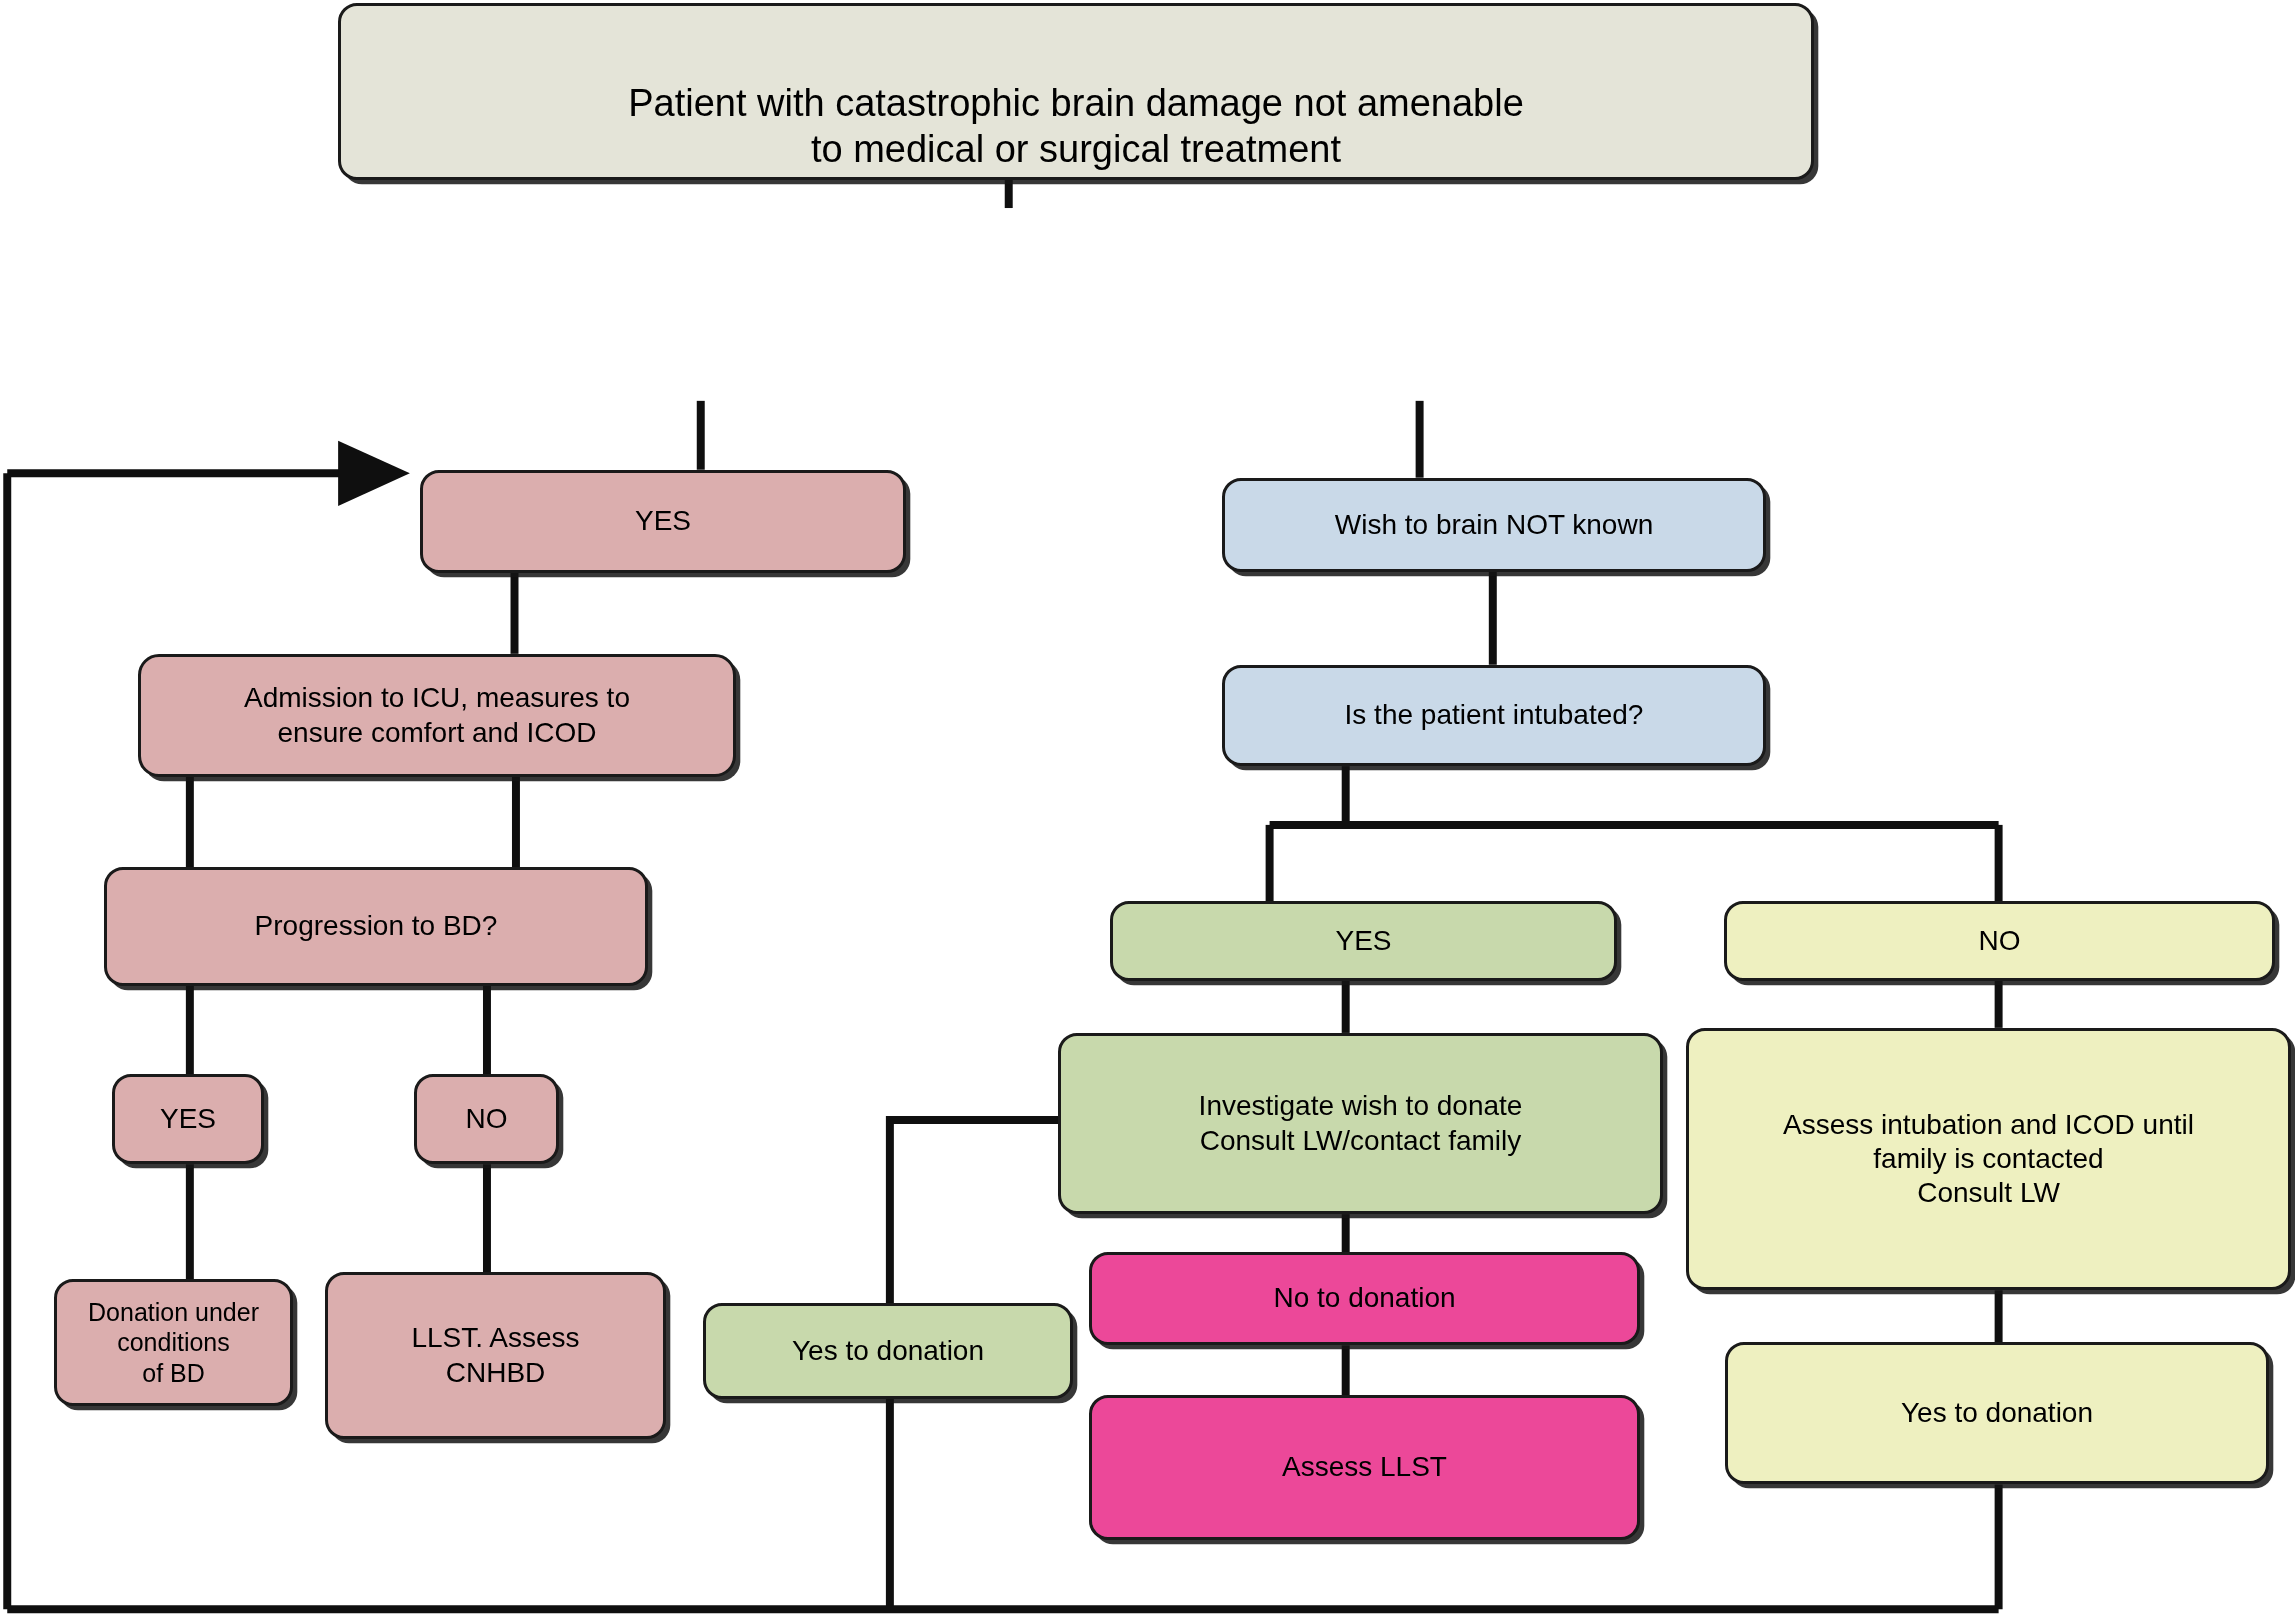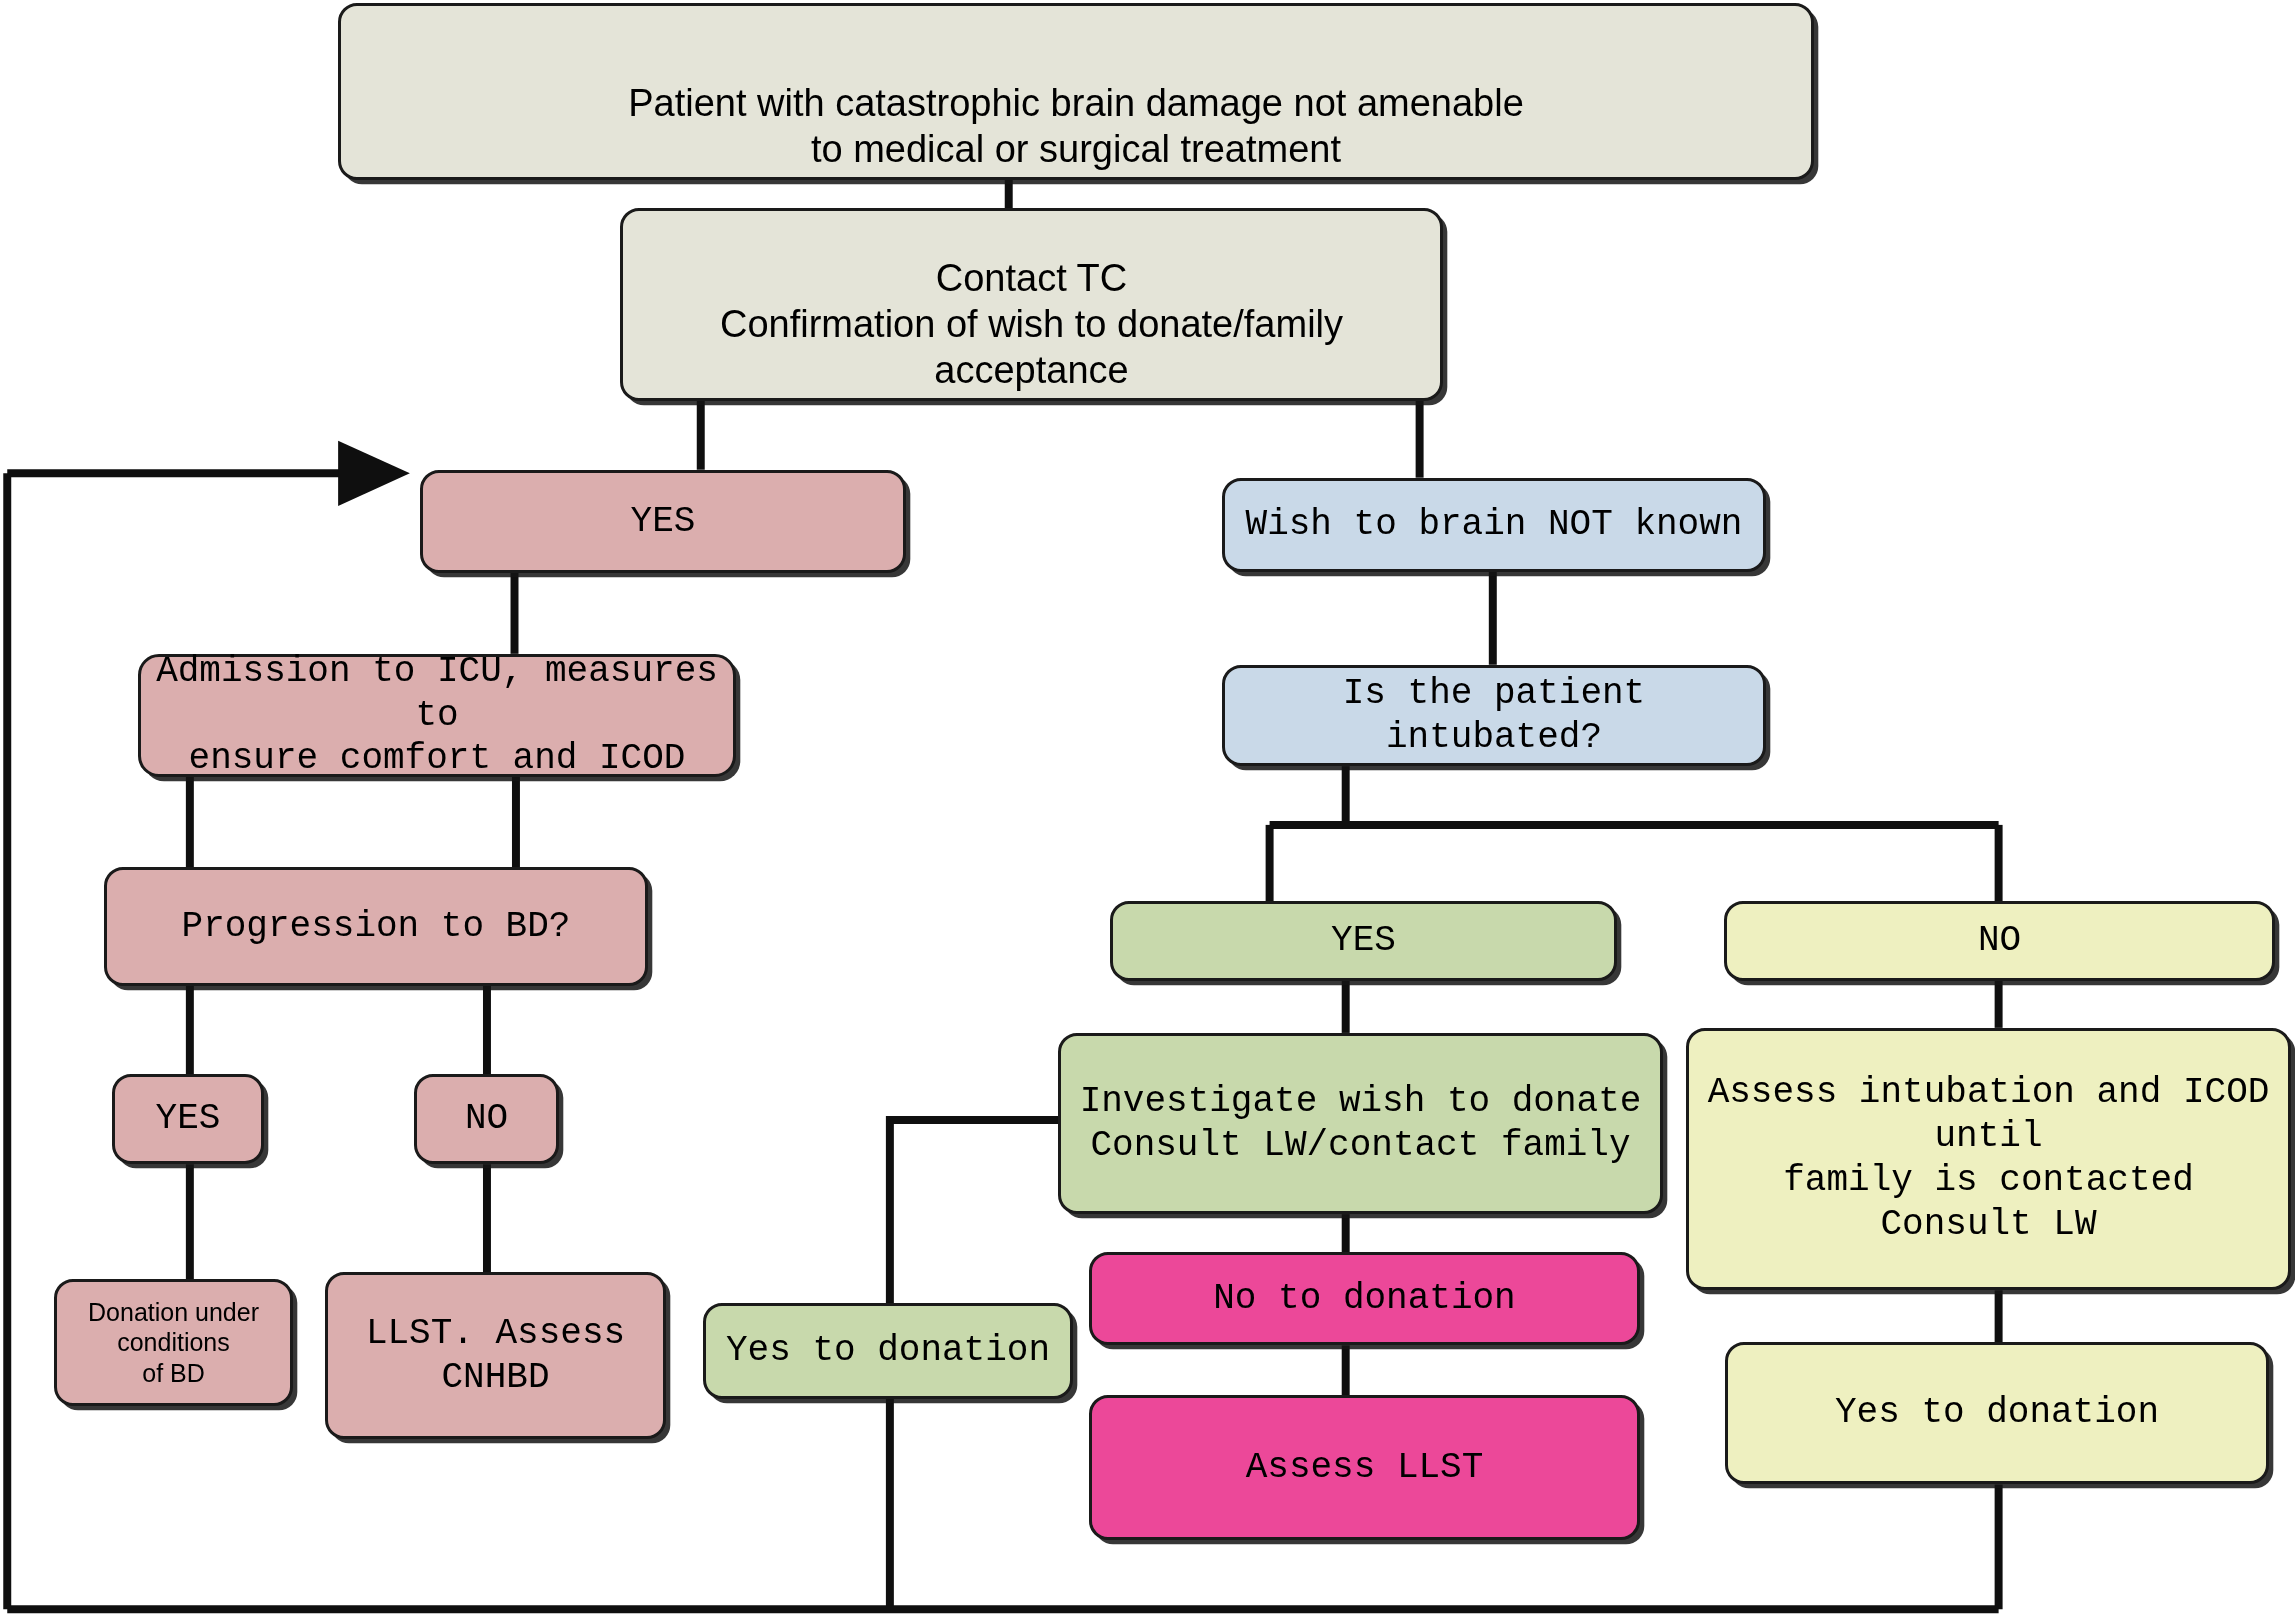--- a/index.html
+++ b/index.html
@@ -42,21 +42,21 @@
   .node .txt { display: block; width: 100%; white-space: pre-line; }
 
   .beige  { background: #e4e4d8; align-items: flex-end; }
   .pink   { background: #dbaeae; }
   .blue   { background: #c9d9e8; }
   .green  { background: #c8d9ac; }
   .yellow { background: #eef0c0; }
   .gray   { background: #ec4899; }
 
   .fs-xl { font-size: 38px; }
-  .fs-lg { font-size: 36px; font-family: Liberation Mono, monospace; }
+  .fs-lg { font-size: 28px; }
   .fs-sm { font-size: 25px; }
 </style>
 </head>
 <body>
 
 <div id="stage">
 
   <svg id="edges" viewBox="0 0 3167 2228" preserveAspectRatio="none" aria-hidden="true">
     <defs>
       <marker id="arrowhead" markerWidth="9" markerHeight="9" refX="7.4" refY="4.5" orient="auto" markerUnits="strokeWidth">
@@ -106,25 +106,20 @@
       <path d="M 10 2220 L 10 653"></path>
       <path d="M 10 653 L 548 653" marker-end="url(#arrowhead)"></path>
     </g>
   </svg>
 
   <div class="node beige fs-xl" style="left:338px; top:2.9px; width:1476px; height:177px;">
     <span class="txt">Patient with catastrophic brain damage not amenable
 to medical or surgical treatment</span>
   </div>
 
-  <div class="node beige fs-xl" style="left:620px; top:208px; width:823px; height:193px;">
-    <span class="txt">Contact TC
-Confirmation of wish to donate/family
-acceptance</span>
-  </div>
 
   <div class="node pink fs-lg" style="left:420px; top:470px; width:486px; height:103px;">
     <span class="txt">YES</span>
   </div>
 
   <div class="node blue fs-lg" style="left:1222px; top:478px; width:544px; height:94px;">
     <span class="txt">Wish to brain NOT known</span>
   </div>
 
   <div class="node pink fs-lg" style="left:138px; top:654px; width:598px; height:123px;border-radius:21px;">

